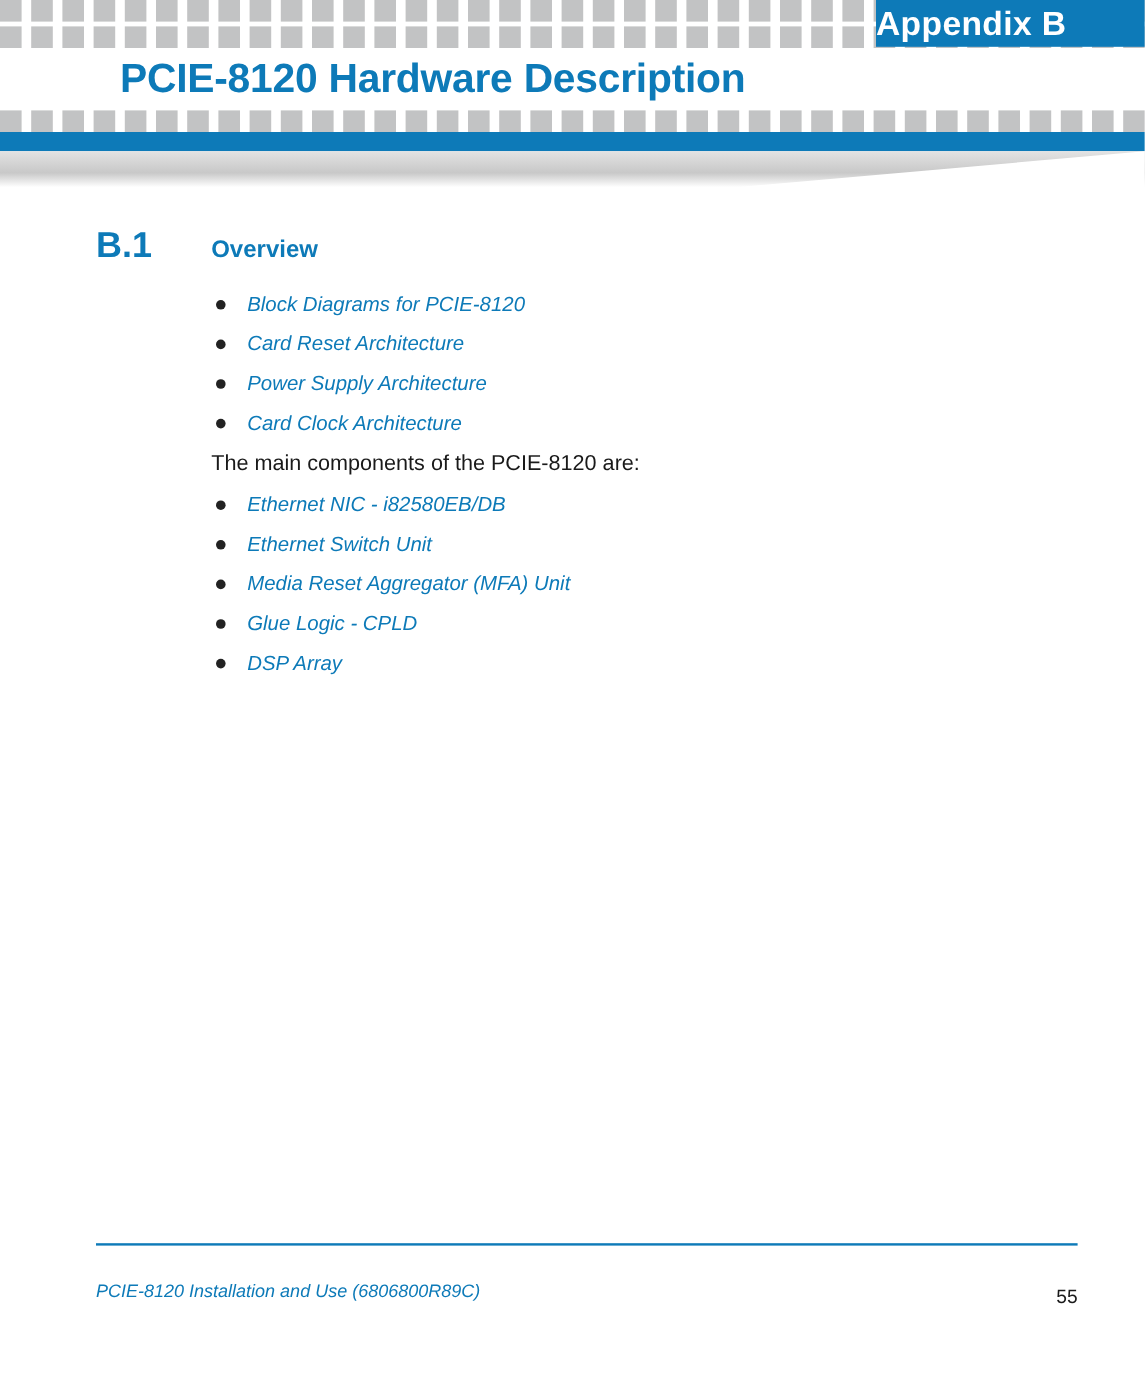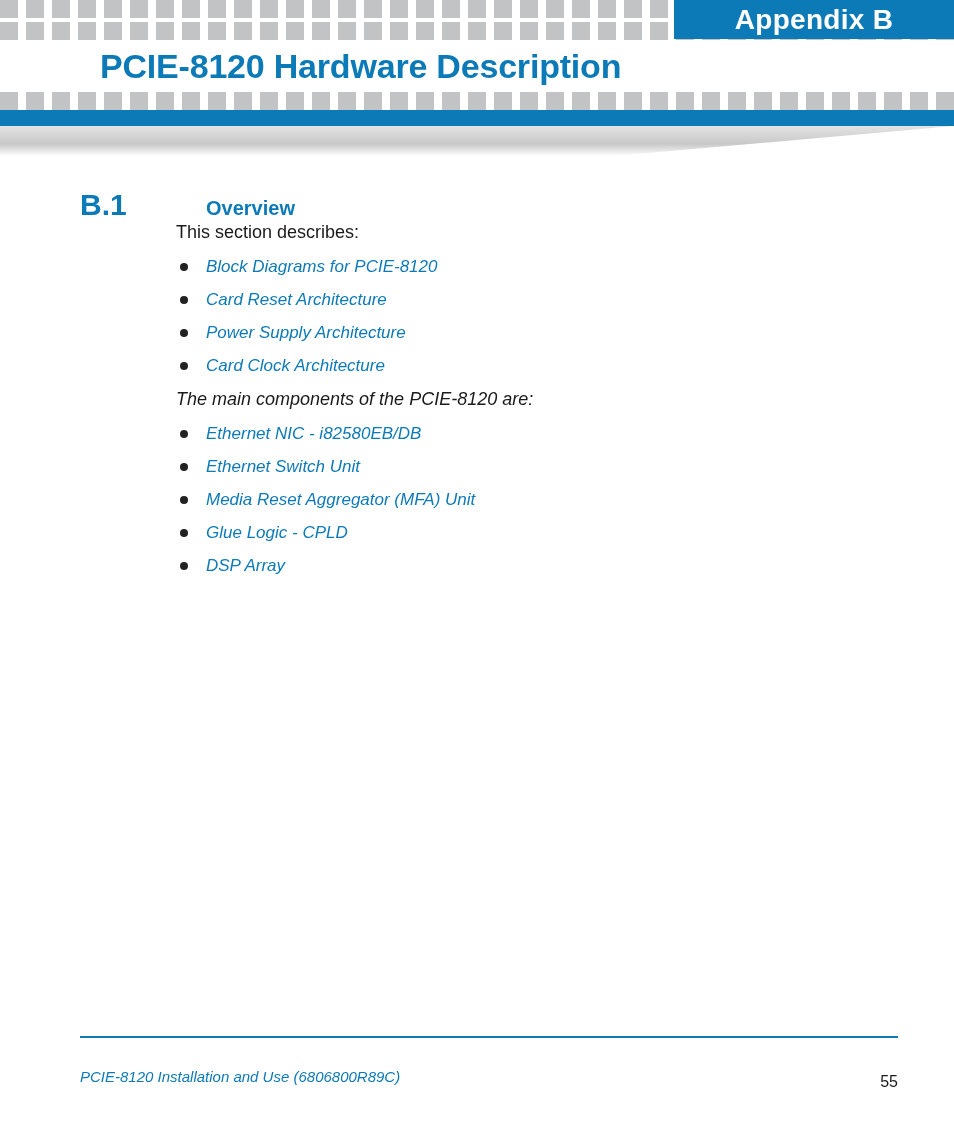--- a/index.html
+++ b/index.html
@@ -27,27 +27,26 @@
     .grid-row .sq {
       width: 18px;
       height: 18px;
       background: #c2c3c4;
       flex-shrink: 0;
     }
     .header-band {
       position: absolute;
       top: 0;
       right: 0;
-      width: 280px;
+      width: 224px;
       height: 39px;
       background: #0d7ab8;
       z-index: 2;
       display: flex;
       align-items: center;
-      justify-content: center;
     }
     .header-band-text {
       color: #ffffff;
       font-size: 28px;
       font-weight: 600;
       font-style: normal;
       letter-spacing: 0.3px;
     }
     .title-row {
       position: absolute;
@@ -99,21 +98,21 @@
     .content {
       position: absolute;
       top: 188px;
       left: 80px;
       width: 800px;
       z-index: 3;
     }
     .section-heading {
       display: flex;
       align-items: baseline;
-      gap: 30px;
+      margin-bottom: 22px;
     }
     .section-num {
       color: #0d7ab8;
       font-size: 30px;
       font-weight: 700;
       width: 96px;
       flex-shrink: 0;
     }
     .section-title {
       color: #0d7ab8;
@@ -305,30 +304,29 @@
 
 <div class="blue-bar"></div>
 <div class="gray-bar"></div>
 
 <div class="content">
   <div class="section-heading">
     <span class="section-num">B.1</span>
     <span class="section-title">Overview</span>
   </div>
 
-  <p class="body-text">This section describes:</p>
 
   <ul class="bullet-list">
     <li><span class="link-text">Block Diagrams for PCIE-8120</span></li>
     <li><span class="link-text">Card Reset Architecture</span></li>
     <li><span class="link-text">Power Supply Architecture</span></li>
     <li><span class="link-text">Card Clock Architecture</span></li>
   </ul>
 
-  <p class="body-text" style="margin-top:2px;font-style:italic;">The main components of the PCIE-8120 are:</p>
+  <p class="body-text" style="margin-top:2px;">The main components of the PCIE-8120 are:</p>
 
   <ul class="bullet-list">
     <li><span class="link-text">Ethernet NIC - i82580EB/DB</span></li>
     <li><span class="link-text">Ethernet Switch Unit</span></li>
     <li><span class="link-text">Media Reset Aggregator (MFA) Unit</span></li>
     <li><span class="link-text">Glue Logic - CPLD</span></li>
     <li><span class="link-text">DSP Array</span></li>
   </ul>
 </div>
 

